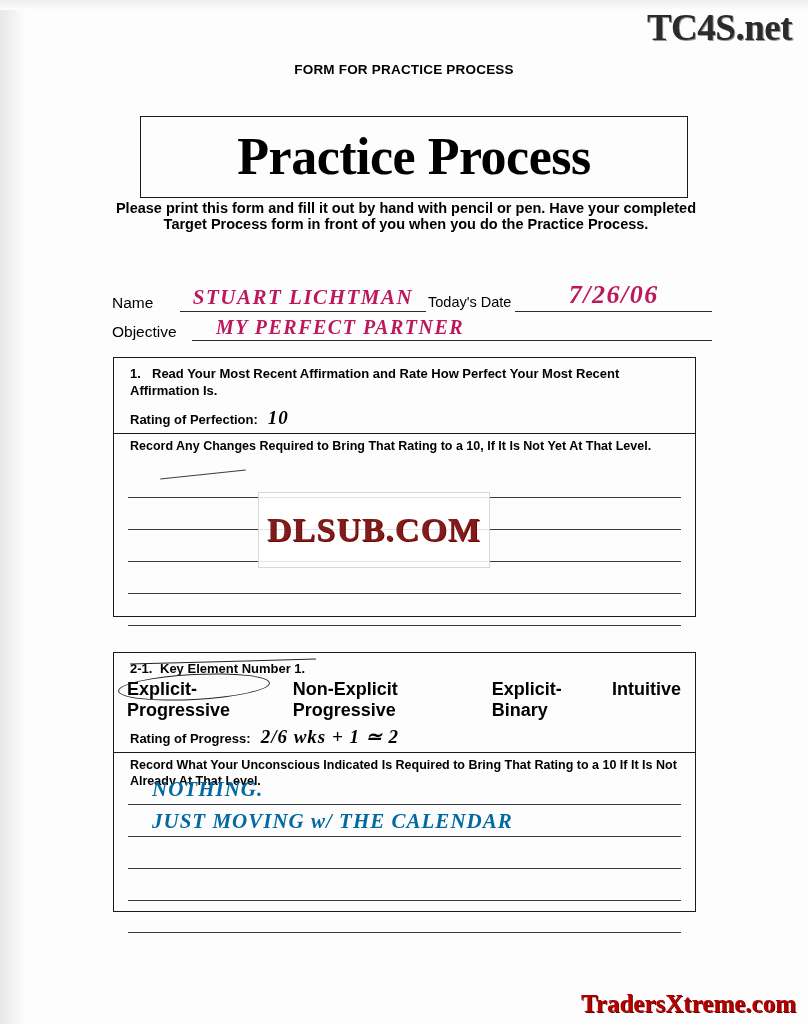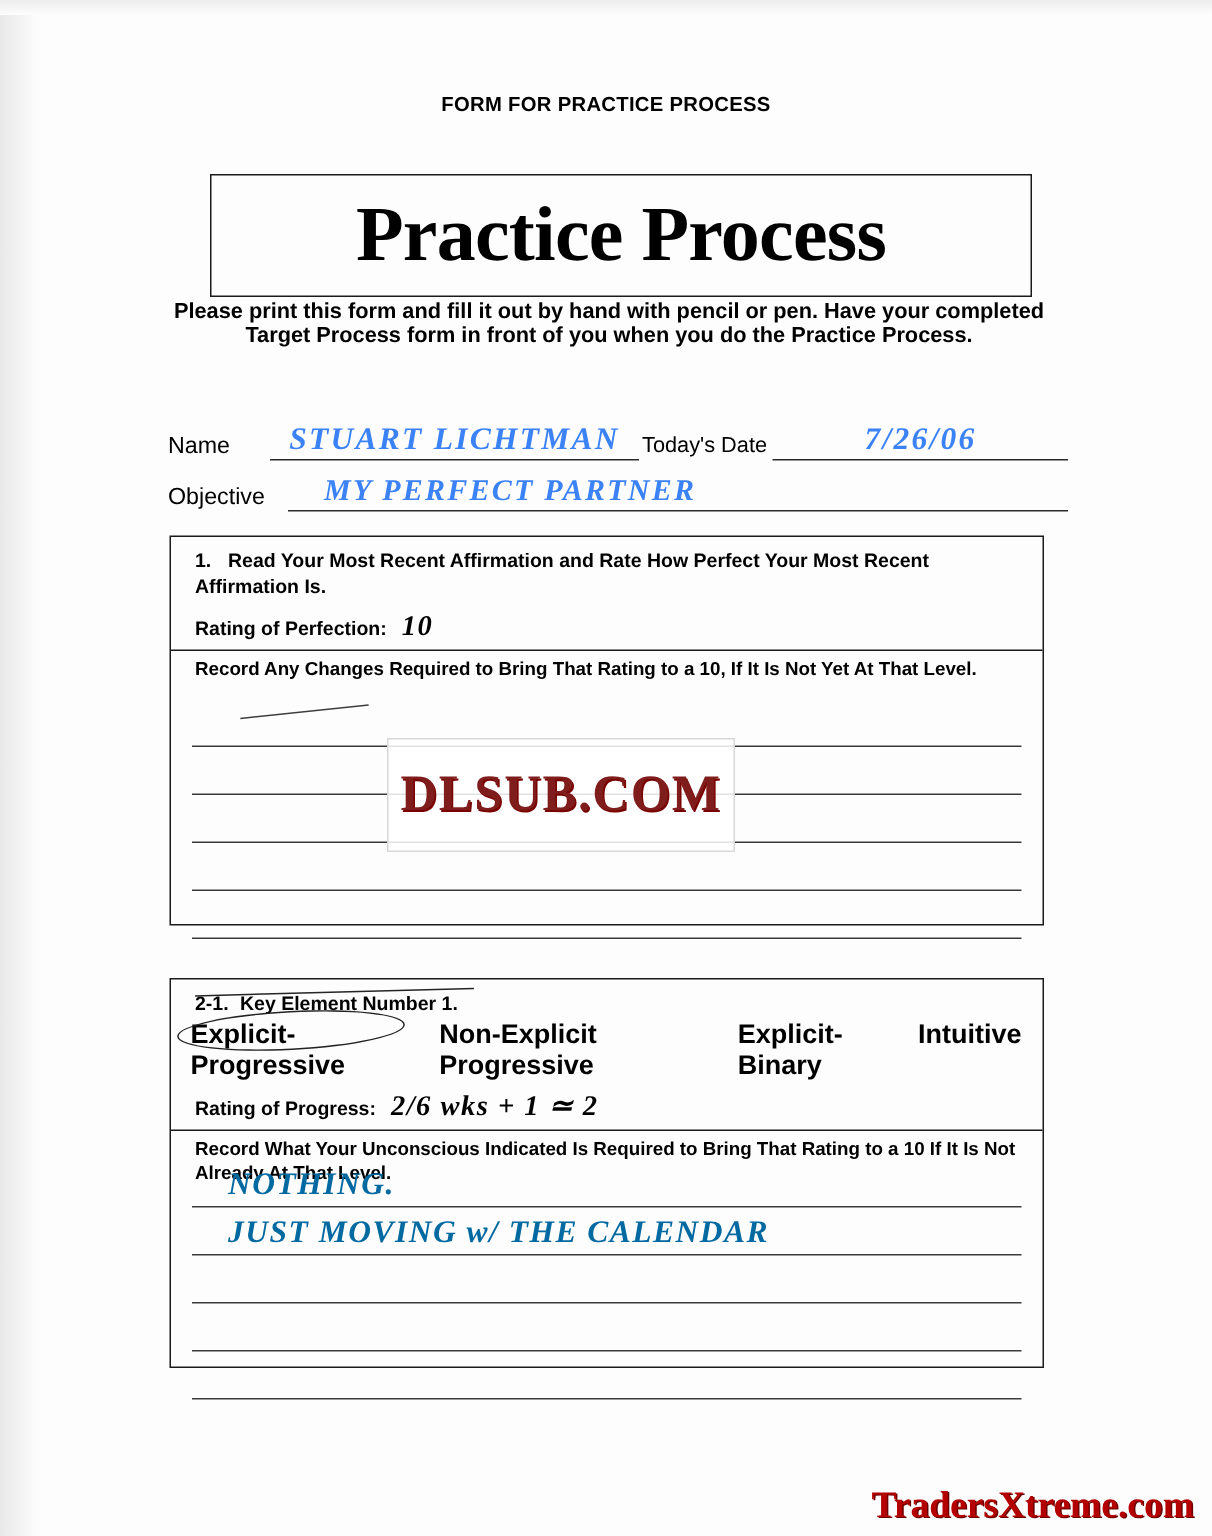--- a/index.html
+++ b/index.html
@@ -121,21 +121,21 @@
     font-size: 15px;
   }
   .label {
     font-size: 15.5px;
   }
   .hand {
     font-family: "Liberation Serif", serif;
     font-style: italic;
     font-weight: bold;
     letter-spacing: 1.5px;
-    color: #3b82f6;
+    color: #be185d;
   }
 
   #name-row {
     left: 112px;
     top: 280px;
     width: 600px;
     display: flex;
     align-items: flex-end;
   }
   #name-row .nm-label { width: 68px; }
@@ -146,21 +146,21 @@
     padding-bottom: 1px;
     text-align: center;
   }
   #name-row .dt-label {
     padding: 0 4px 2px 2px;
     font-size: 14.5px;
   }
   #name-row .dt-value {
     flex: 1;
     border-bottom: 1.2px solid #2b2b2b;
-    font-size: 21px;
+    font-size: 26px;
     padding-bottom: 1px;
     text-align: center;
   }
 
   #objective-row {
     left: 112px;
     top: 316px;
     width: 600px;
     display: flex;
     align-items: flex-end;
@@ -302,20 +302,21 @@
   }
 </style>
 </head>
 <body>
 
 <div class="page">
 
   <div class="scan-edge-left"></div>
   <div class="scan-edge-top"></div>
 
+  <div class="wm-top">TC4S.net</div>
 
   <div class="form-kicker">FORM FOR PRACTICE PROCESS</div>
 
   <div class="title-box">
     <div class="title-text">Practice Process</div>
   </div>
 
   <div class="instructions">Please print this form and fill it out by hand with pencil or pen. Have your completed Target Process form in front of you when you do the Practice Process.</div>
 
   <div class="field-row" id="name-row">

